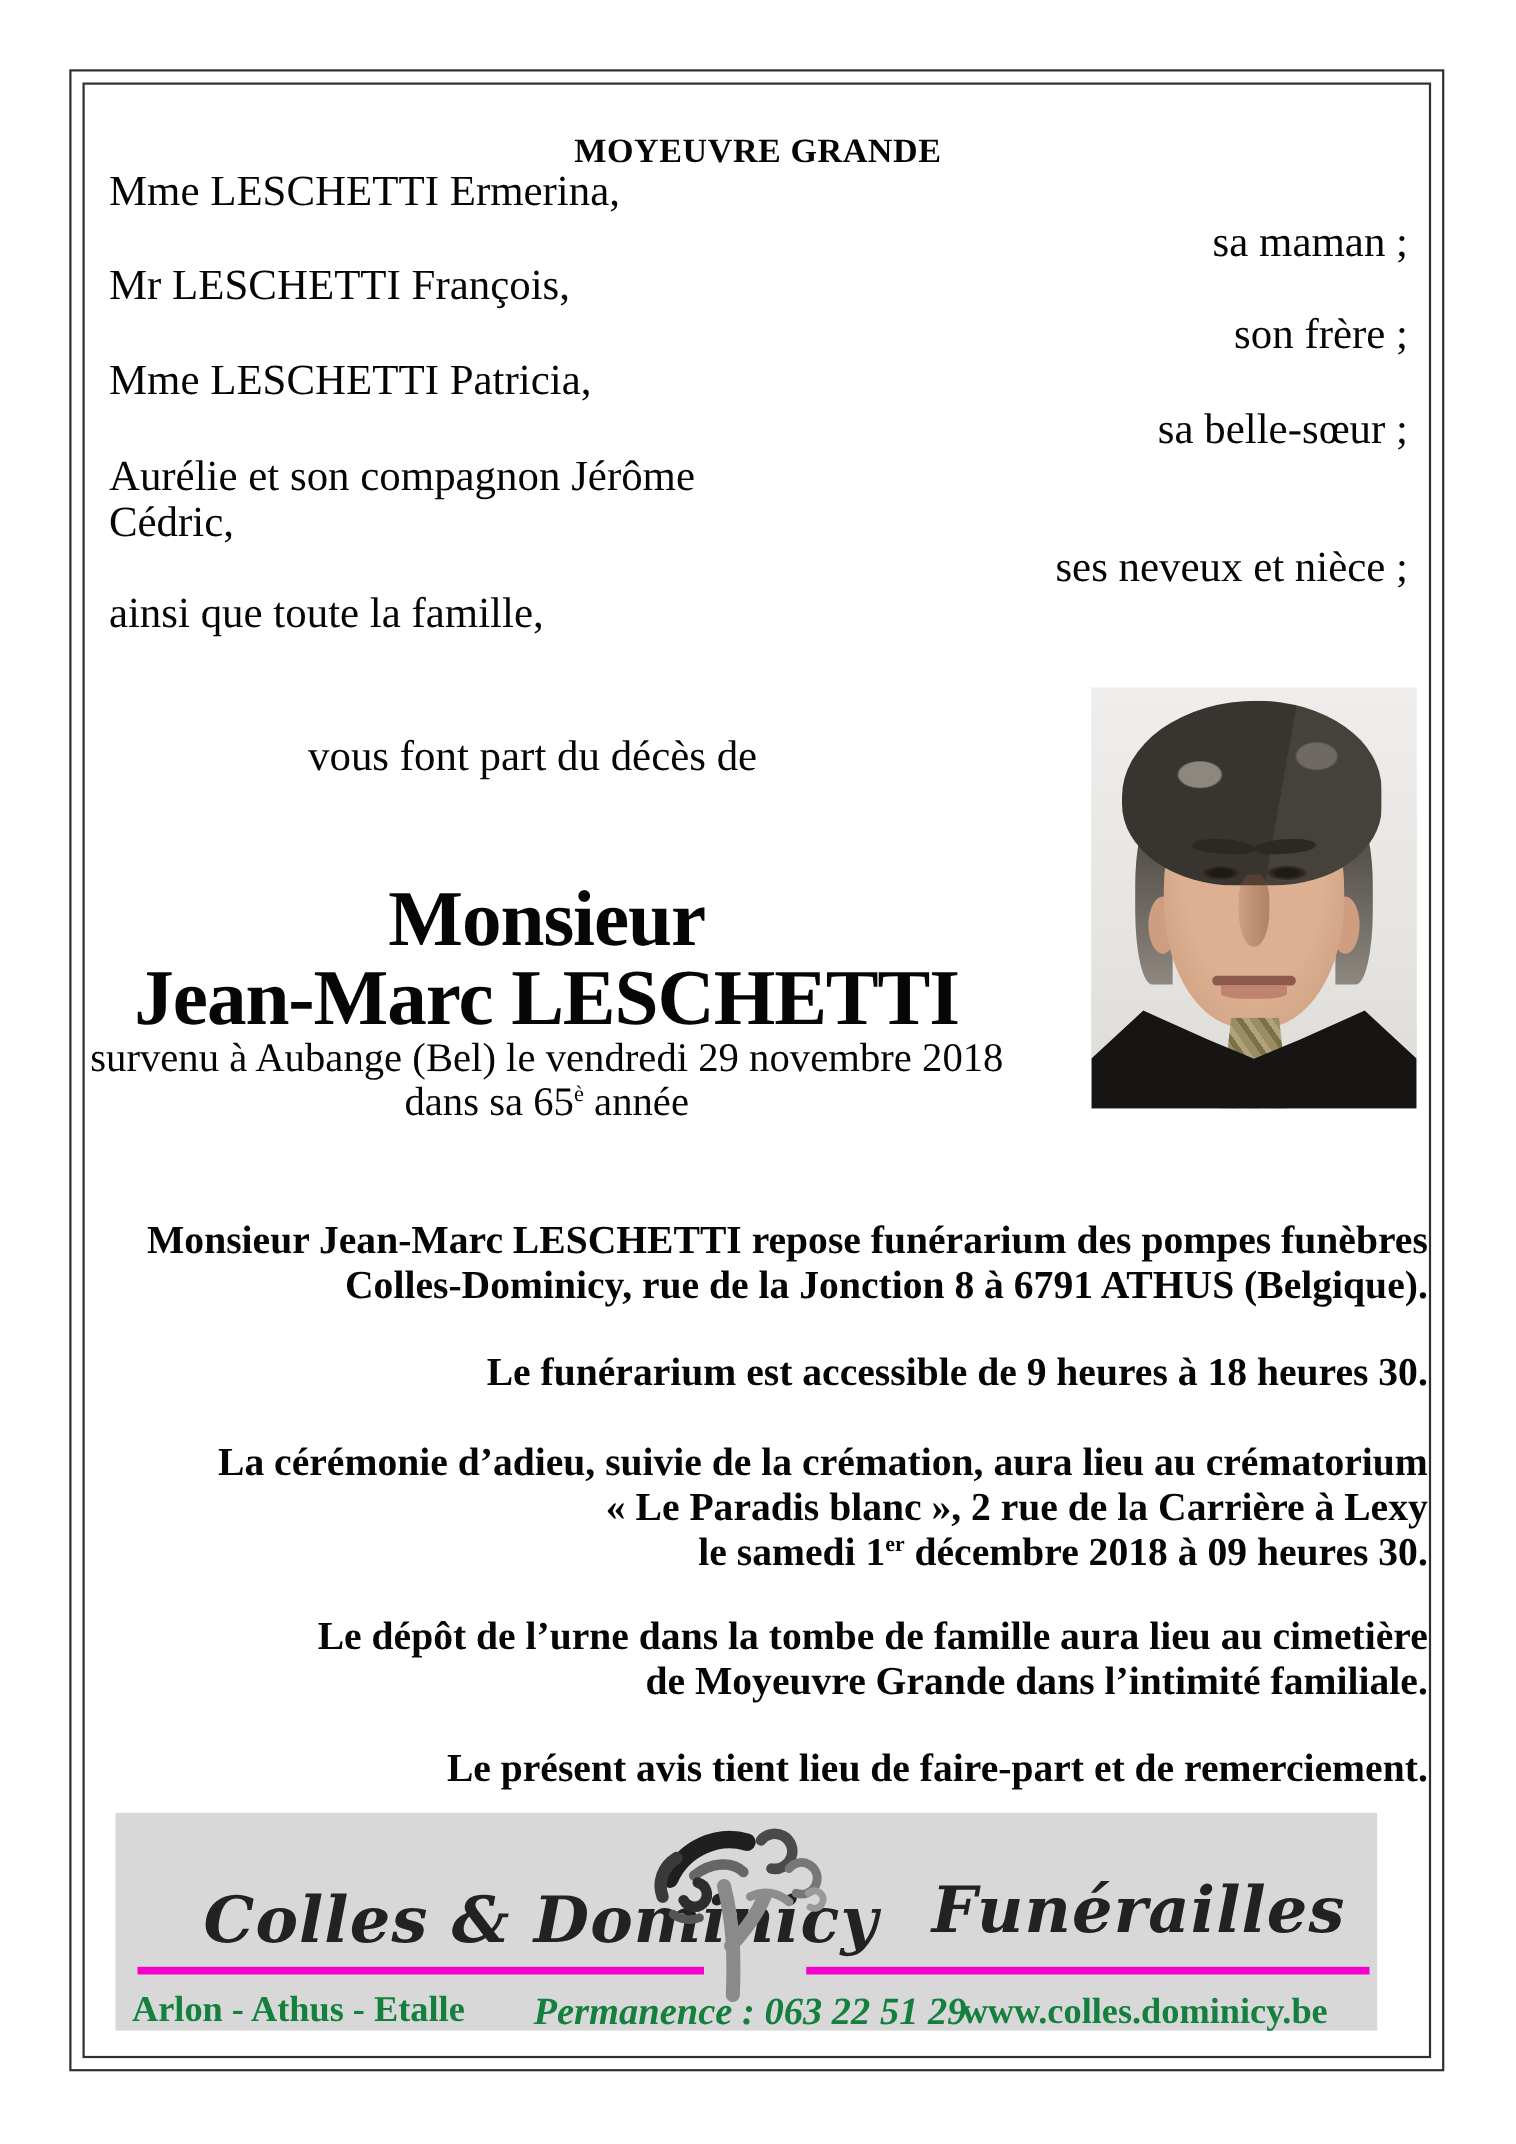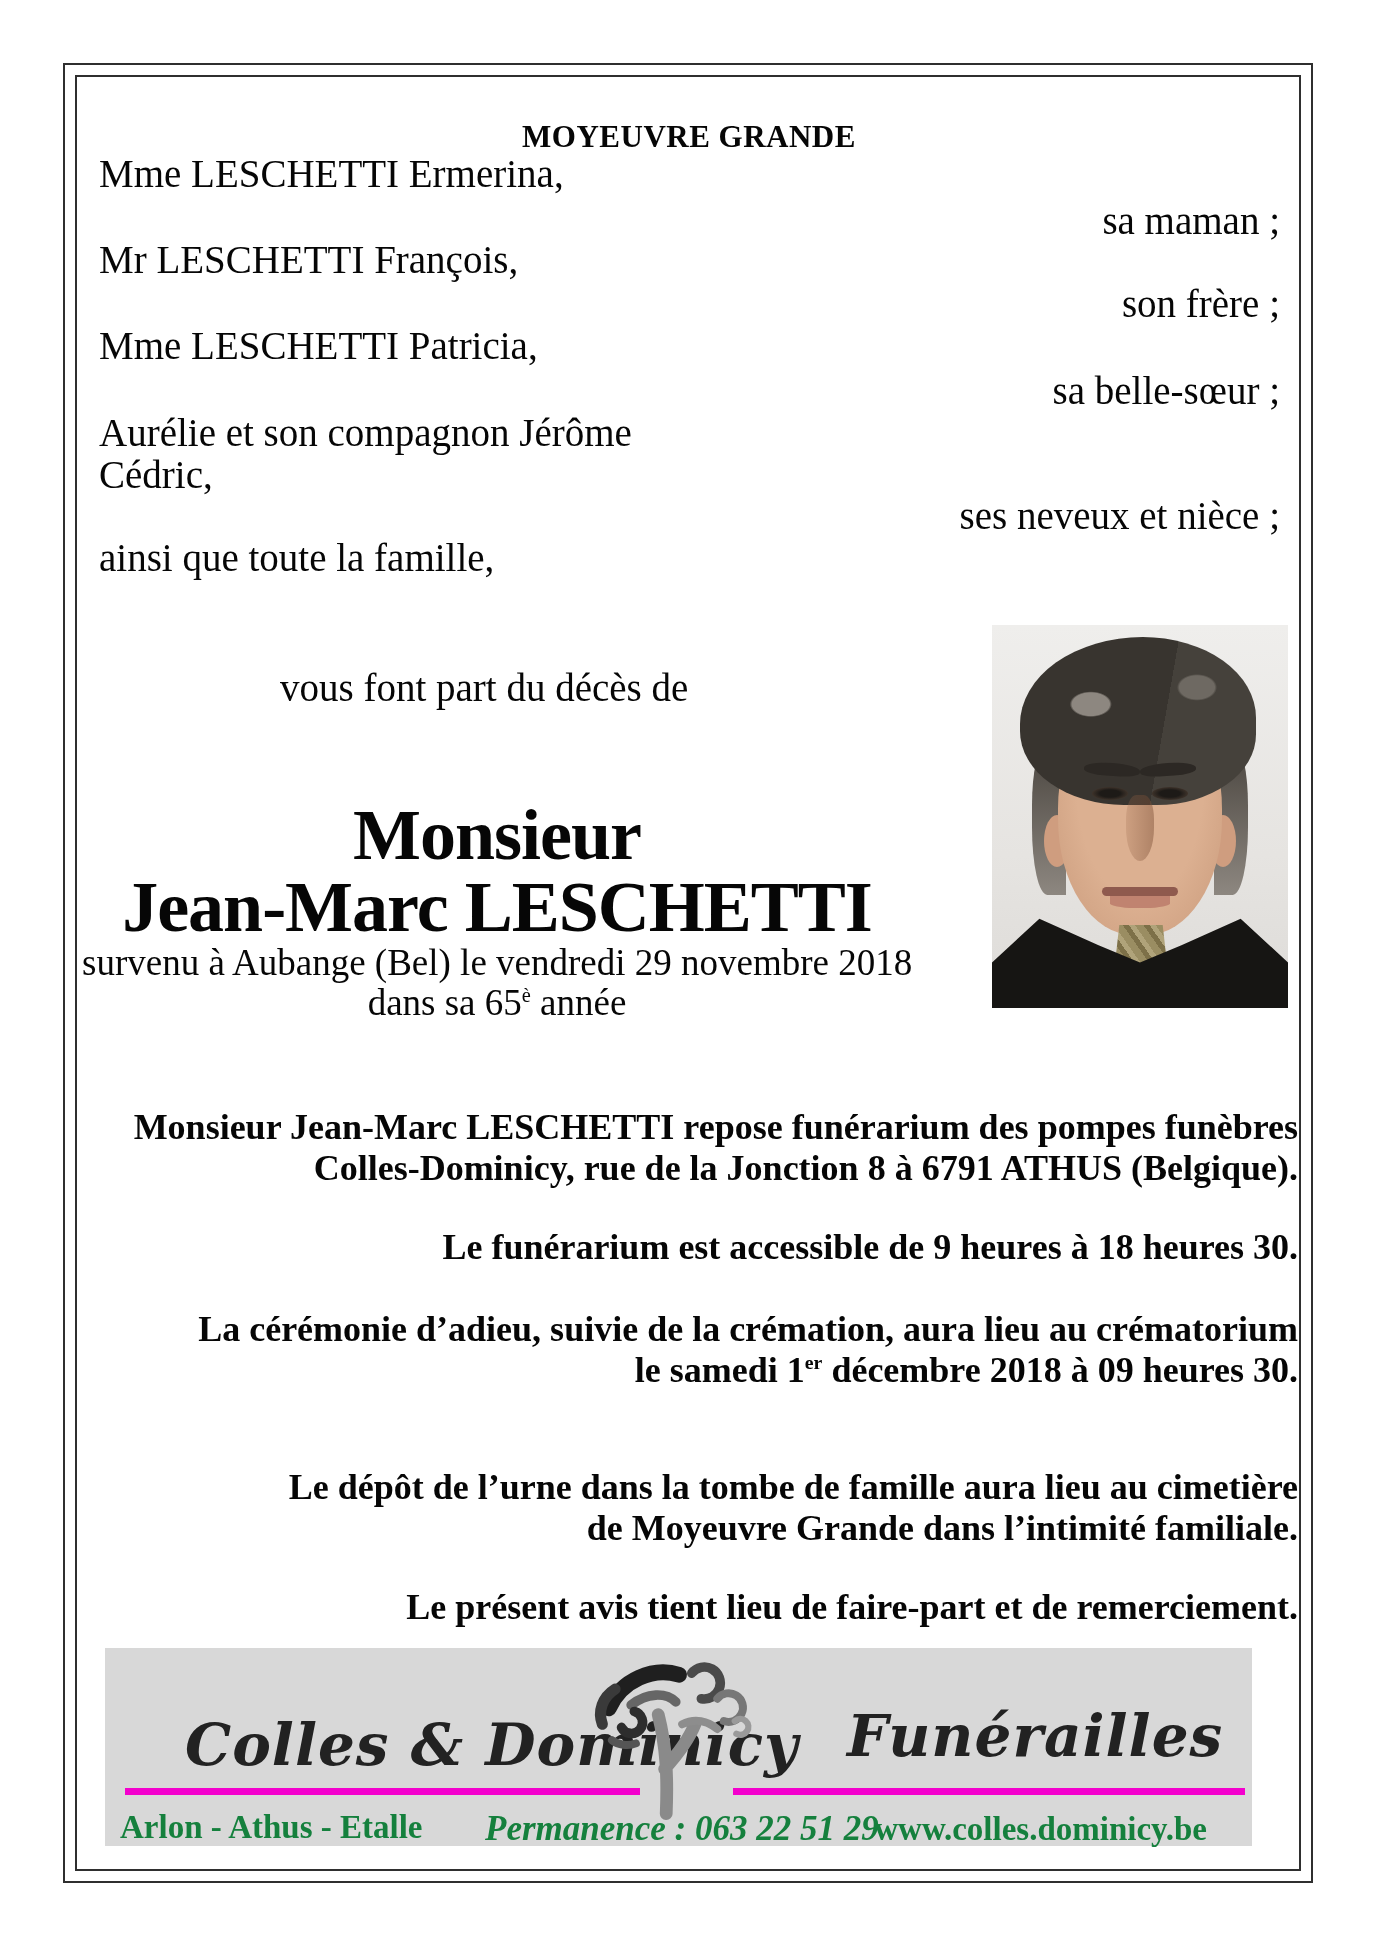--- a/index.html
+++ b/index.html
@@ -145,20 +145,21 @@
 
   <div class="abs para" style="top:1107px;">
     <div>Monsieur Jean-Marc LESCHETTI repose funérarium des pompes funèbres</div>
     <div>Colles-Dominicy, rue de la Jonction 8 à 6791 ATHUS (Belgique).</div>
   </div>
 
   <div class="abs para" style="top:1227px;">Le funérarium est accessible de 9 heures à 18 heures 30.</div>
 
   <div class="abs para" style="top:1309px;">
     <div>La cérémonie d’adieu, suivie de la crémation, aura lieu au crématorium</div>
+    <div>« Le Paradis blanc », 2 rue de la Carrière à Lexy</div>
     <div><span>le samedi 1</span><sup>er</sup><span> décembre 2018 à 09 heures 30.</span></div>
   </div>
 
   <div class="abs para" style="top:1467px;">
     <div>Le dépôt de l’urne dans la tombe de famille aura lieu au cimetière</div>
     <div>de Moyeuvre Grande dans l’intimité familiale.</div>
   </div>
 
   <div class="abs para" style="top:1587px;">Le présent avis tient lieu de faire-part et de remerciement.</div>
 

